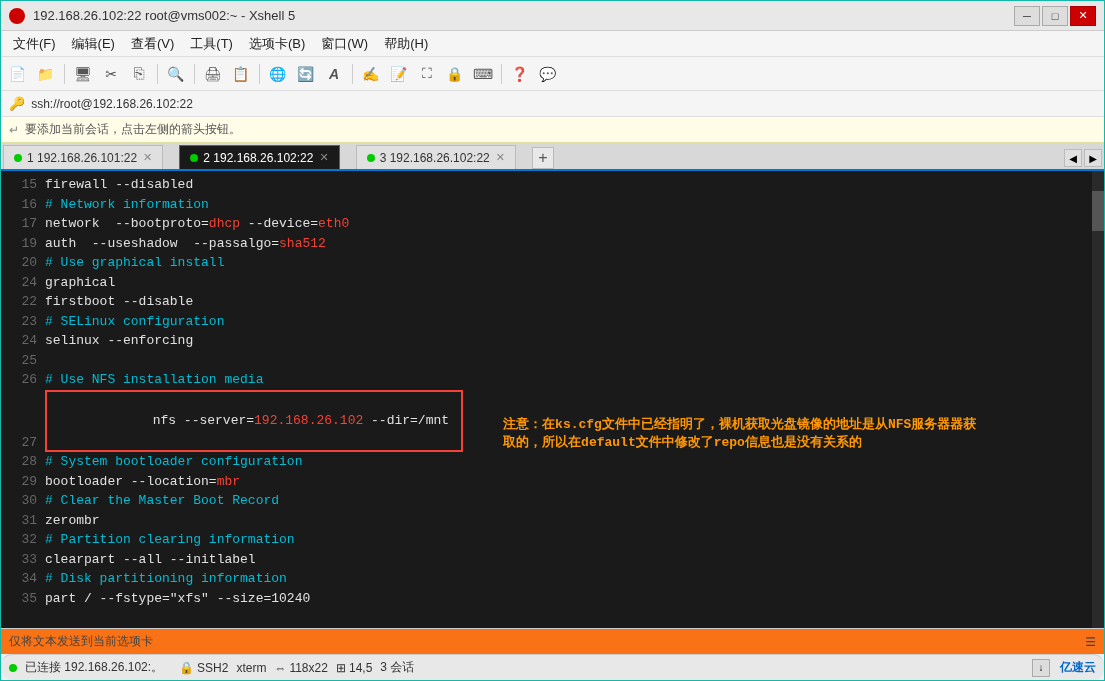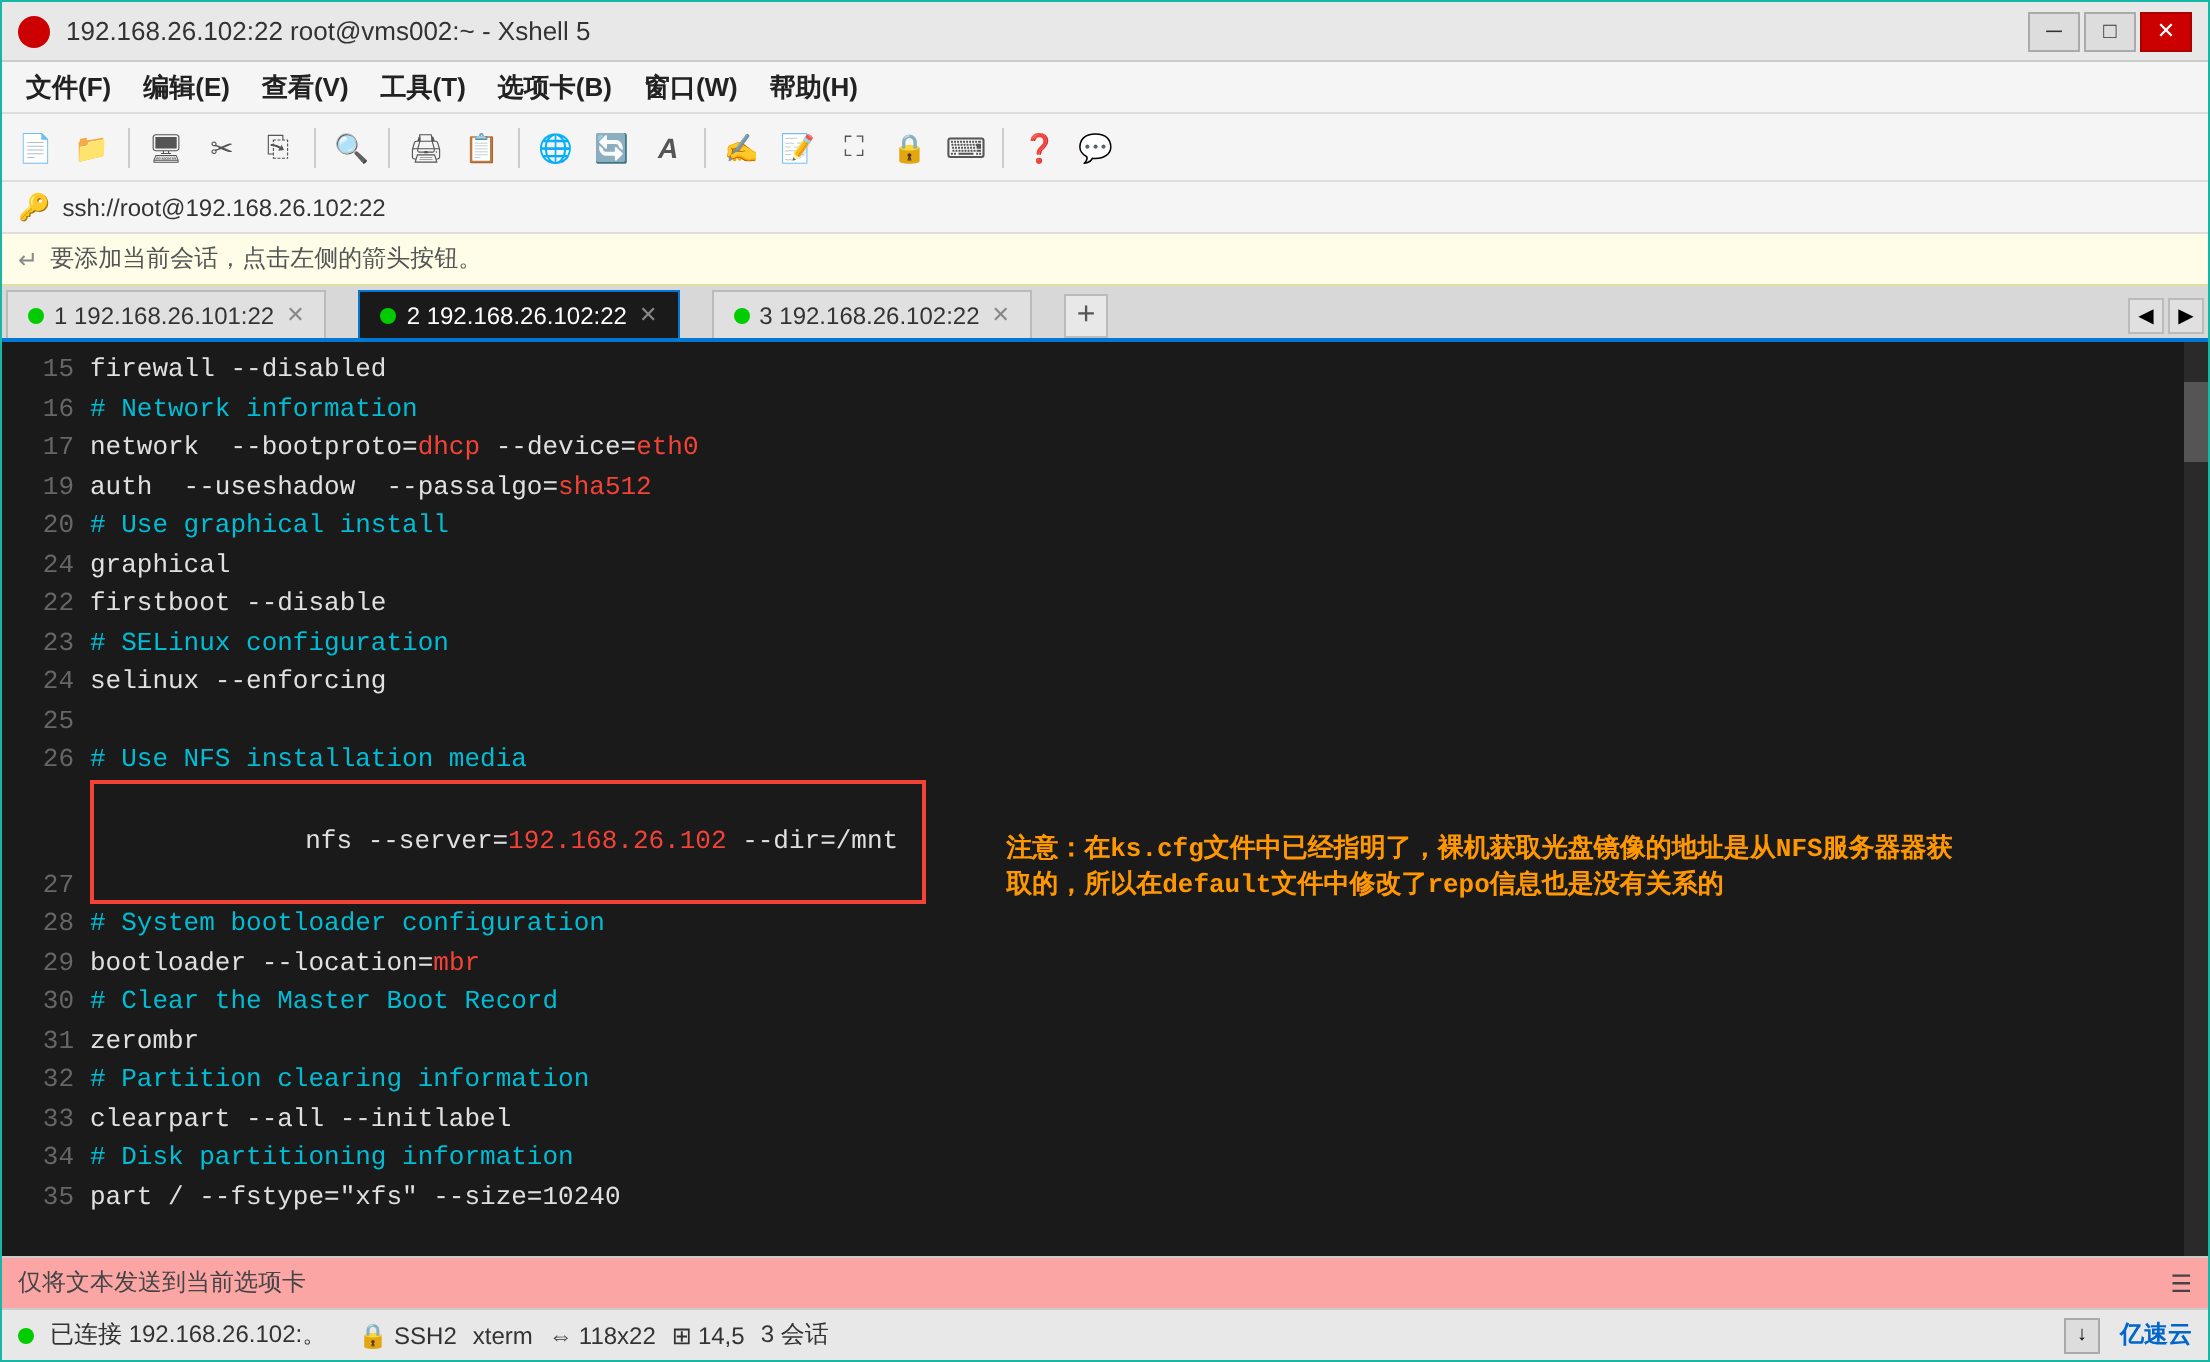--- a/index.html
+++ b/index.html
@@ -49,21 +49,20 @@
       display: flex;
       align-items: center;
       padding: 0 4px;
       border-bottom: 1px solid #ddd;
       font-size: 13px;
     }
     .menu-item {
       padding: 2px 8px;
       cursor: pointer;
       color: #222;
-      font-weight: bold;
     }
 
     
     .toolbar {
       background: #f5f5f5;
       height: 34px;
       display: flex;
       align-items: center;
       padding: 0 4px;
       border-bottom: 1px solid #ddd;
@@ -211,21 +210,21 @@
     }
     .scrollbar-thumb {
       width: 100%;
       background: #555;
       height: 40px;
       margin-top: 20px;
     }
 
     
     .status-bar {
-      background: #fca5a5;
+      background: #f97316;
       height: 26px;
       display: flex;
       align-items: center;
       padding: 0 8px;
       border-top: 1px solid #ccc;
       font-size: 12px;
       color: #444;
       gap: 12px;
     }
 
@@ -233,20 +232,21 @@
     .bottom-bar {
       background: #e8e8e8;
       height: 26px;
       display: flex;
       align-items: center;
       padding: 0 8px;
       border-top: 1px solid #ccc;
       font-size: 12px;
       color: #333;
       gap: 8px;
+      border-radius: 11px;
     }
     .bottom-right {
       margin-left: auto;
       display: flex;
       align-items: center;
       gap: 10px;
     }
     .status-dot { width: 8px; height: 8px; border-radius: 50%; background: #888; }
     .status-dot.green { background: #00cc00; }
 

